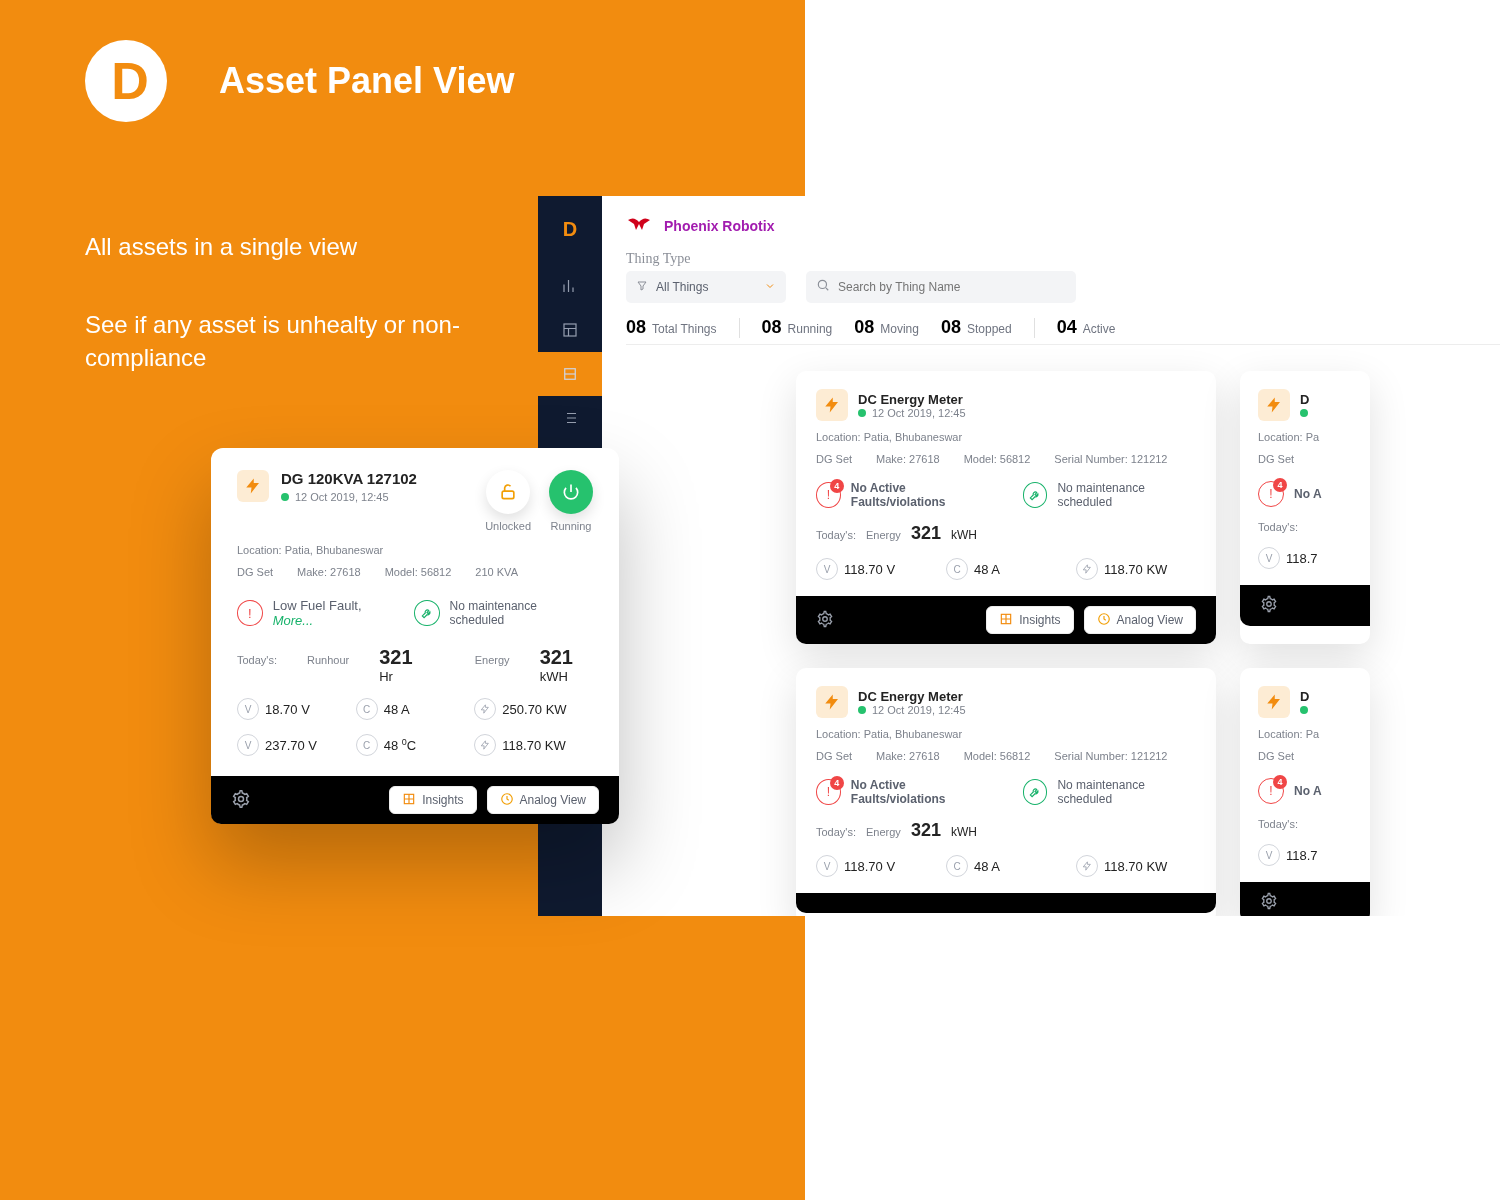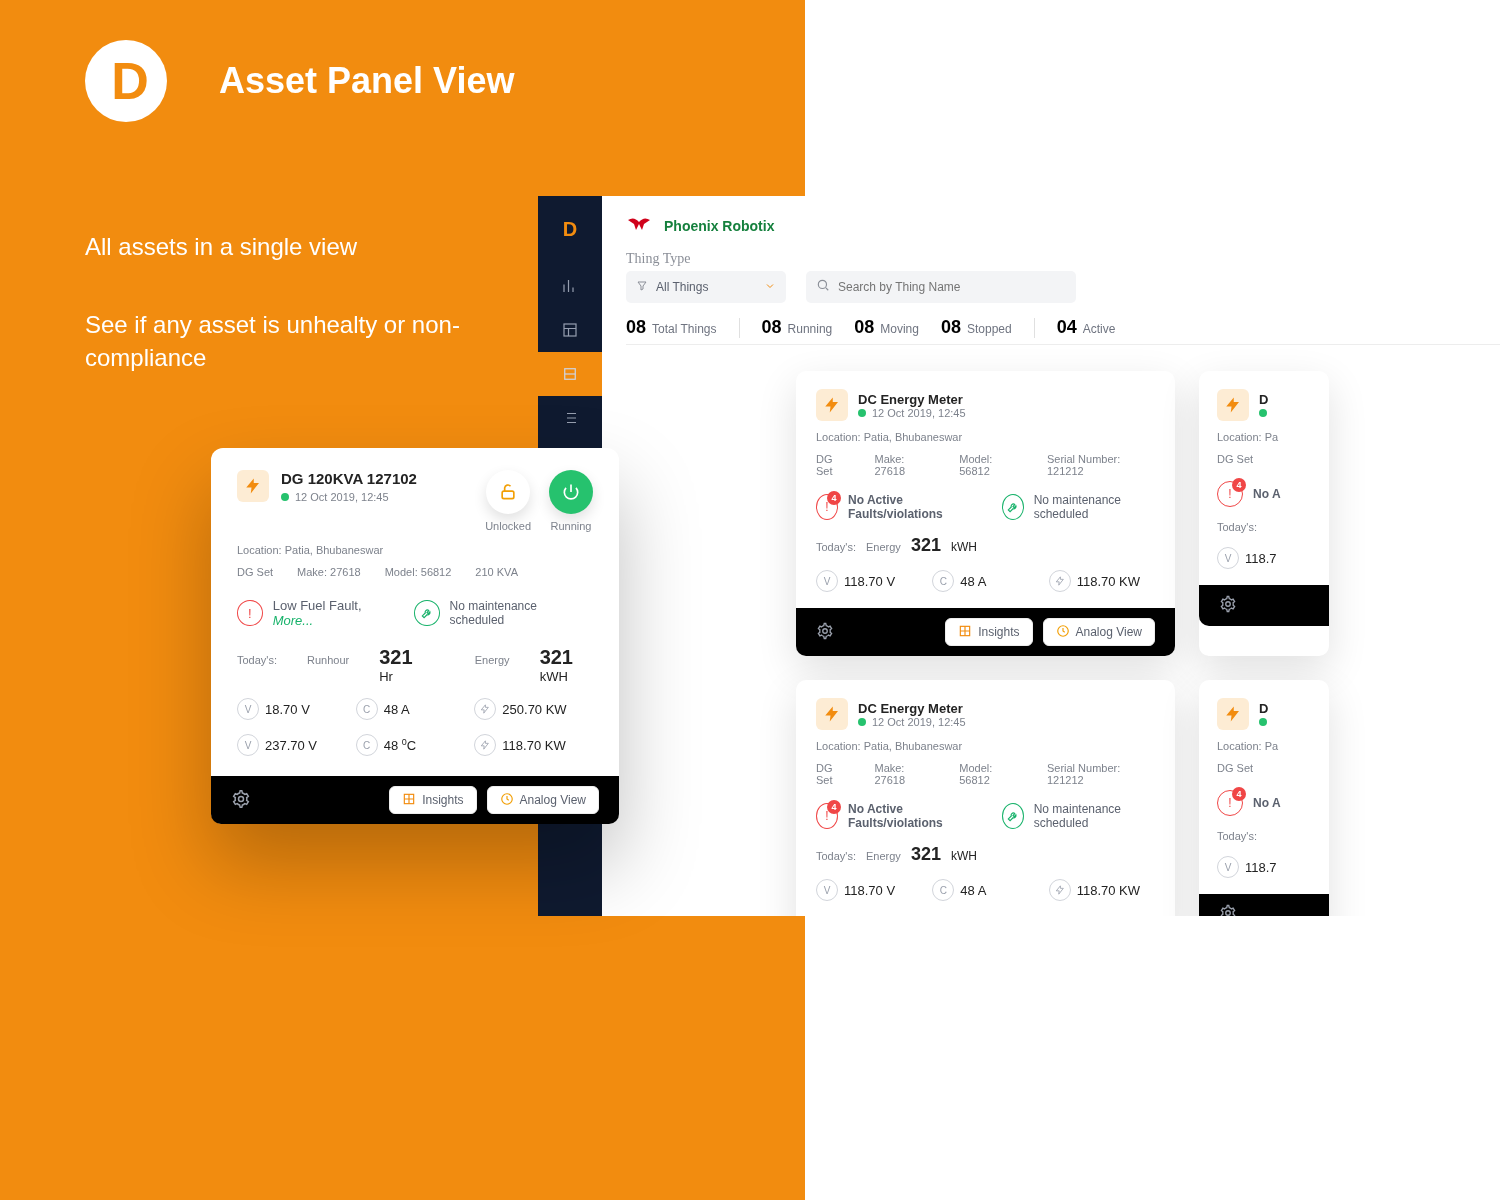--- a/index.html
+++ b/index.html
@@ -18,21 +18,21 @@
   .dash { position:absolute; left:538px; top:196px; width:1000px; height:720px; background:#fff; }
   .sidenav { width:64px; background:#0f1a30; height:100%; float:left; display:flex; flex-direction:column; align-items:center; padding-top:18px; }
   .sidenav-logo { width:30px; height:30px; border-radius:6px; display:flex; align-items:center; justify-content:center; color:#f28c0f; font-size:20px; font-weight:700; margin-bottom:20px; }
   .nav-item { width:64px; height:44px; display:flex; align-items:center; justify-content:center; opacity:0.7; cursor:pointer; }
   .nav-item.active { background:#f28c0f; opacity:1; }
   .nav-item svg { width:18px; height:18px; fill:none; stroke:#cfd6e6; stroke-width:1.6; }
 
   .main { margin-left:64px; padding:18px 24px 0 24px; height:100%; overflow:hidden; background:#fff; }
   .brand-row { display:flex; align-items:center; gap:14px; margin-bottom:14px; }
   .brand-icon { width:24px; color:#d0021b; font-size:20px; }
-  .brand-name { font-size:14px; font-weight:600; color:#15803d; }
+  .brand-name { font-size:14px; font-weight:600; color:#a21caf; }
 
   .filter-row { display:flex; align-items:flex-end; gap:20px; margin-bottom:14px; }
   .thing-type-label { font-size:14px; color:#8b8f98; margin-bottom:4px;font-family:Liberation Serif, serif; }
   .select { width:160px; height:32px; background:#f3f4f6; border-radius:5px; display:flex; align-items:center; padding:0 10px; font-size:12px; color:#5b616e; cursor:pointer; }
   .select .chevron { margin-left:auto; color:#f28c0f; }
   .funnel { margin-right:8px; color:#8b8f98; }
   .search { flex:0 0 270px; height:32px; background:#f3f4f6; border-radius:5px; display:flex; align-items:center; padding:0 10px; }
   .search input { border:0; background:transparent; outline:none; font-size:12px; color:#5b616e; width:100%; }
   .search .mag { color:#8b8f98; margin-right:8px; }
 
@@ -80,21 +80,21 @@
   .state-bubbles { margin-left:auto; display:flex; gap:18px; }
   .bubble-col { display:flex; flex-direction:column; align-items:center; gap:6px; }
   .bubble { width:44px; height:44px; border-radius:50%; display:flex; align-items:center; justify-content:center; box-shadow:0 6px 14px rgba(0,0,0,0.12); }
   .bubble.lock { background:#fff; color:#f29f05; }
   .bubble.power { background:#26c26e; color:#fff; }
   .bubble-lbl { font-size:11px; color:#7d828c; }
   .big-card .readings2 { display:grid; grid-template-columns:1fr 1fr 1fr; row-gap:14px; margin-top:14px; }
   .low-fuel { color:#5b616e; }
   .more { color:#17b26a; font-style:normal; }
 
-  .small-card { width:379px; }
+  .small-card { width:420px; }
   .small-card-cut { width:130px; overflow:hidden; padding-left:18px; padding-right:0; }
   .small-card-cut .card-footer{margin-left:-18px;}
 </style>
 </head>
 <body>
 
 <div class="orange-bg"></div>
 
 <div class="hero">
   <div class="hero-header">

